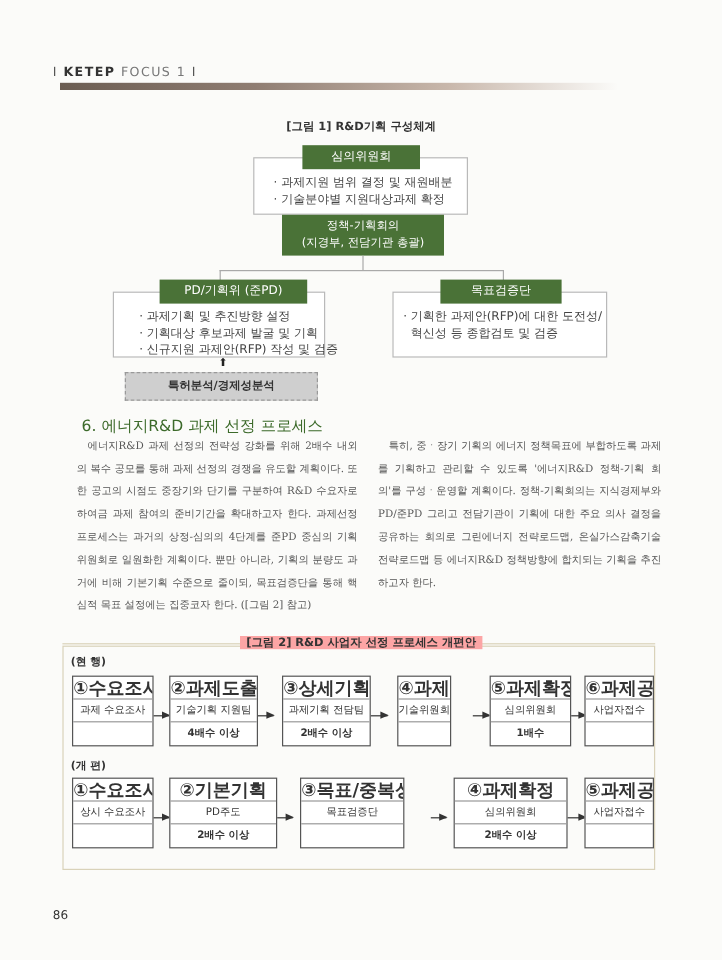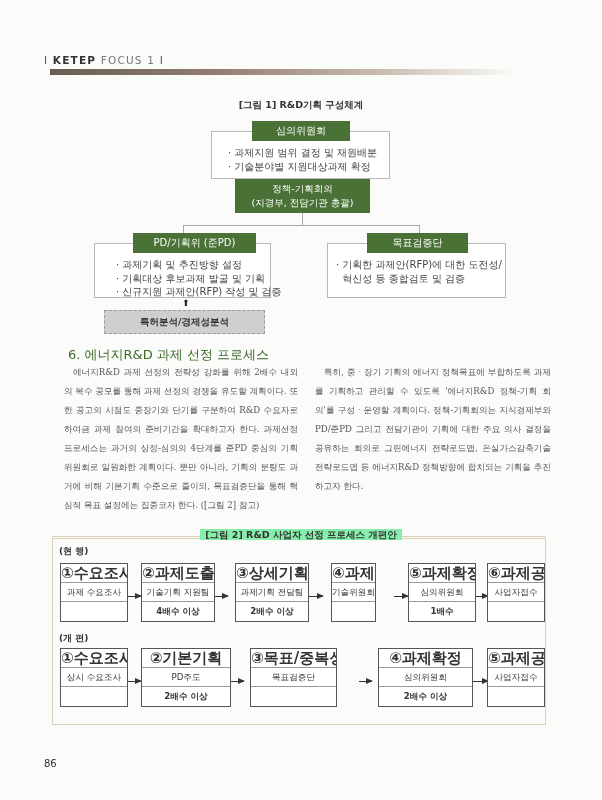--- a/index.html
+++ b/index.html
@@ -36,21 +36,21 @@
   .analysis { position: absolute; left: 104px; top: 310px; width: 161px; height: 24px; background: #cfcfcf; border: 1px dashed #999; text-align: center; line-height: 22px; font-size: 9.5px; font-weight: bold; color: #333; }
   .up-arrow { position: absolute; left: 182px; top: 298px; font-size: 9px; color: #222; }
 
   .sec-title { position: absolute; left: 68px; top: 346px; font-size: 13px; font-weight: normal; color: #3c6a2a; }
   .para { position: absolute; font-family: "DejaVu Serif", serif; font-size: 8.6px; line-height: 19px; color: #555; text-align: justify; }
   .para-left { left: 64px; top: 363px; width: 234px; }
   .para-right { left: 315px; top: 363px; width: 236px; }
 
   .fig2-frame { position: absolute; left: 52px; top: 538px; width: 494px; height: 187px; border: 1px solid #d9d2b9; }
   .fig2-title { position: absolute; left: 0; width: 602px; top: 529px; text-align: center; font-size: 9.5px; font-weight: bold; color: #333; }
-  .fig2-title span { background: #86efac; padding: 0 5px; margin-top: 40px; }
+  .fig2-title span { background: #fca5a5; padding: 0 5px; margin-top: 40px; }
   .fig2-rule { position: absolute; left: 52px; top: 536px; width: 494px; height: 1px; background: #d9d2b9; }
 
   .grp-label { position: absolute; font-size: 9px; font-weight: bold; color: #333; }
   .pbox { position: absolute; border: 1.5px solid #555; background: #fff; }
   .pbox .r { height: 19px; line-height: 19px; text-align: center; font-size: 8.6px; border-bottom: 1px solid #999; white-space: nowrap; overflow: hidden; }
   .pbox .r:last-child { border-bottom: none; }
   .pbox .r.h { font-weight: bold; font-size: 15px; }
   .pbox .r.b { font-weight: bold; }
   .arrow { position: absolute; height: 1px; background: #333; }
   .arrow::after { content: ""; position: absolute; right: -1px; top: -3px; border-left: 7px solid #333; border-top: 3.5px solid transparent; border-bottom: 3.5px solid transparent; }

